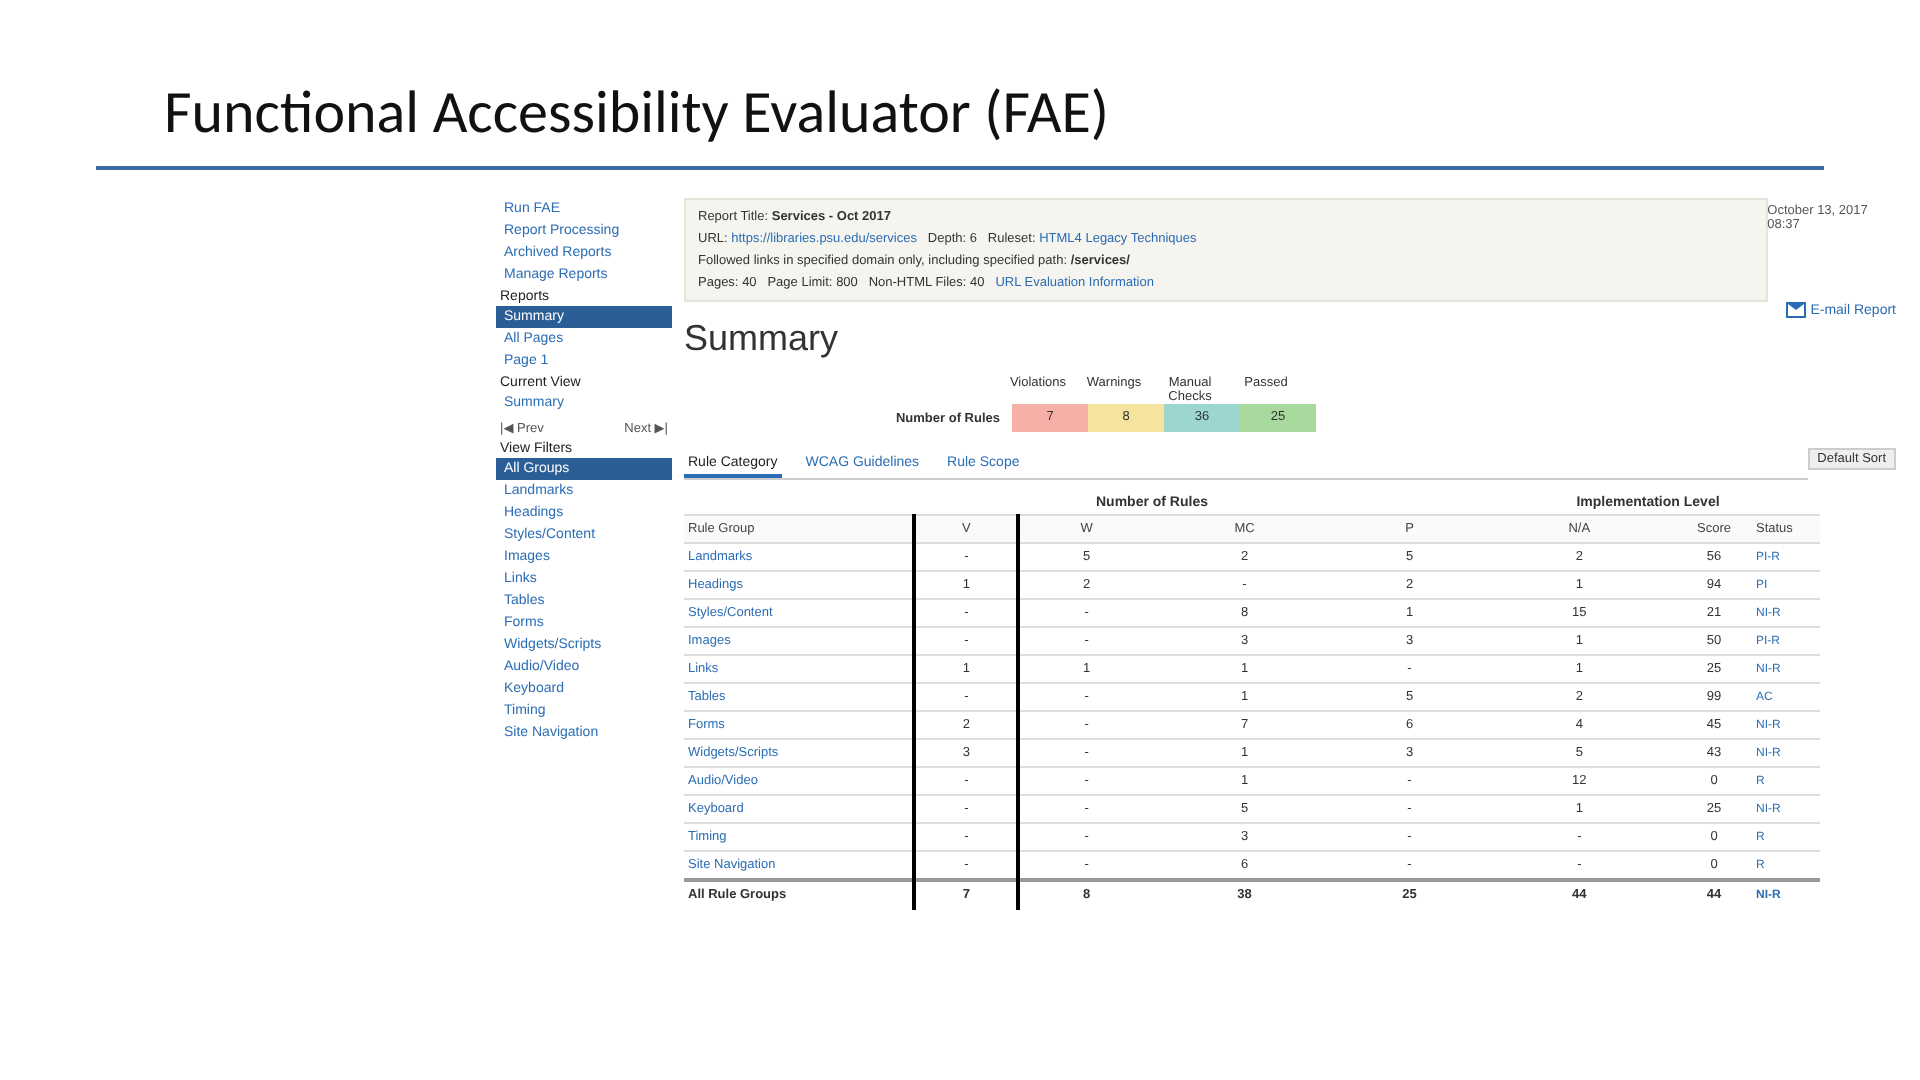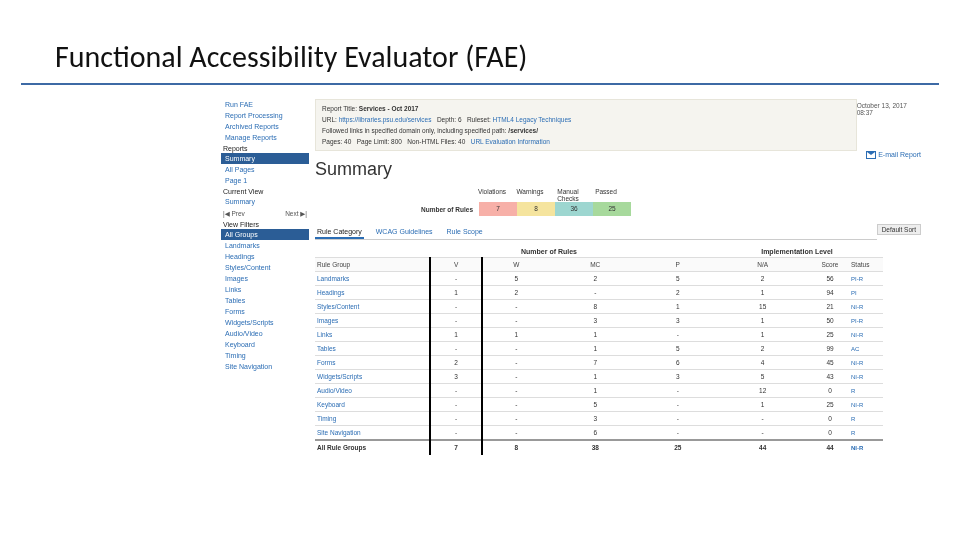--- a/index.html
+++ b/index.html
@@ -1,16 +1,16 @@
 <!DOCTYPE html>
 <html><head>
 <meta charset="utf-8">
 <style>
 html,body{margin:0;padding:0;font-family:Arial,Helvetica,sans-serif;background:#fff;width:960px;height:540px;overflow:hidden}
-.slide{position:relative;width:960px;height:408px;box-sizing:border-box;padding:20px 21px 0}
+.slide{position:relative;width:960px;height:408px;box-sizing:border-box;padding:20px 48px 0}
 .slide-title{font-size:30px;font-weight:400;color:#111;margin:18px 0 8px 34px;font-family:Calibri,Arial,sans-serif}
 .hr{height:2px;background:#3d6aa5;margin:0 0 14px 0}
 .app{margin-left:200px;width:700px;font-size:7px;color:#333}
 .app a{color:#2b6db4;text-decoration:none}
 .top{display:flex}
 .leftcol{width:88px;flex-shrink:0}
 .leftcol .sec-label{font-size:7px;color:#222;margin:2px 0 1px 2px}
 .leftcol .nav-item{color:#2b6db4;padding:2px 4px;cursor:pointer}
 .leftcol .nav-item.sel{background:#2b5d96;color:#fff}
 .main{flex:1;padding-left:6px}

